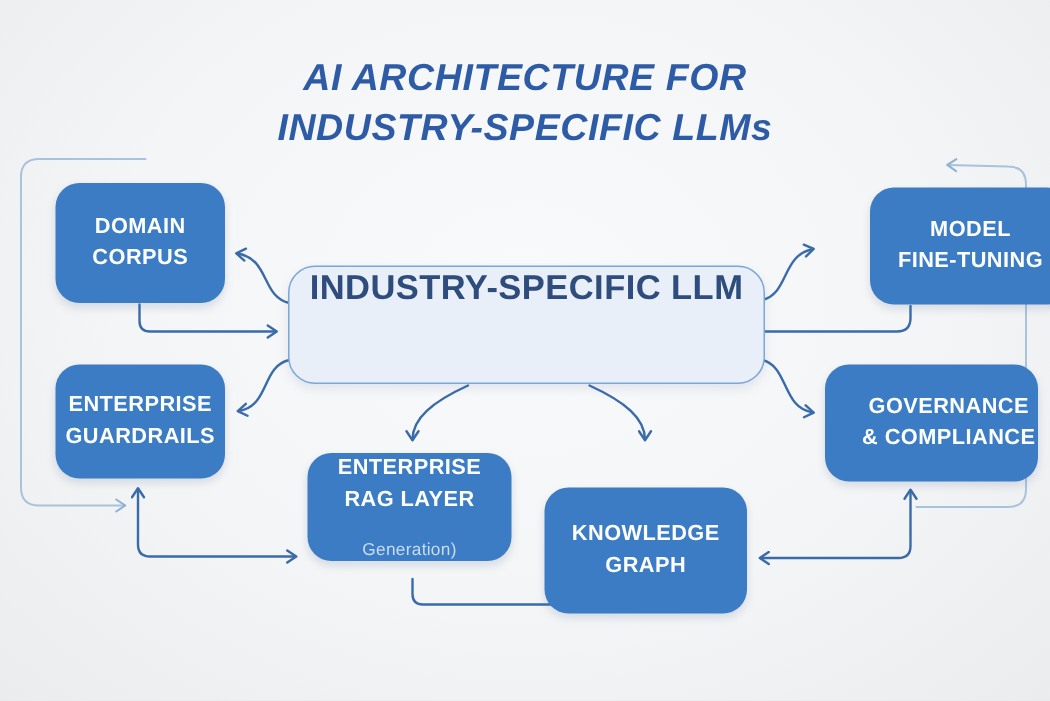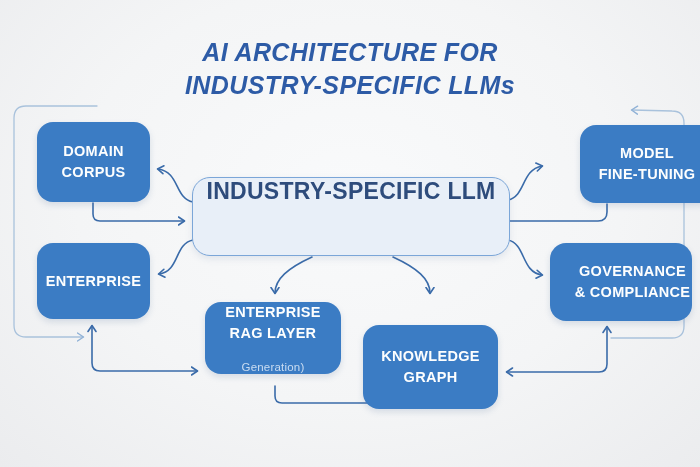--- a/index.html
+++ b/index.html
@@ -84,20 +84,21 @@
     <span>CORPUS</span>
   </div>
 
   <div class="node n-finetune">
     <span>MODEL</span>
     <span>FINE-TUNING</span>
   </div>
 
   <div class="node n-regulatory">
     <span>ENTERPRISE</span>
+    <span>GUARDRAILS</span>
   </div>
 
   <div class="node n-governance">
     <span>GOVERNANCE</span>
     <span>&amp; COMPLIANCE</span>
   </div>
 
   <div class="node n-rag">
     <span>ENTERPRISE</span>
     <span>RAG LAYER</span>

